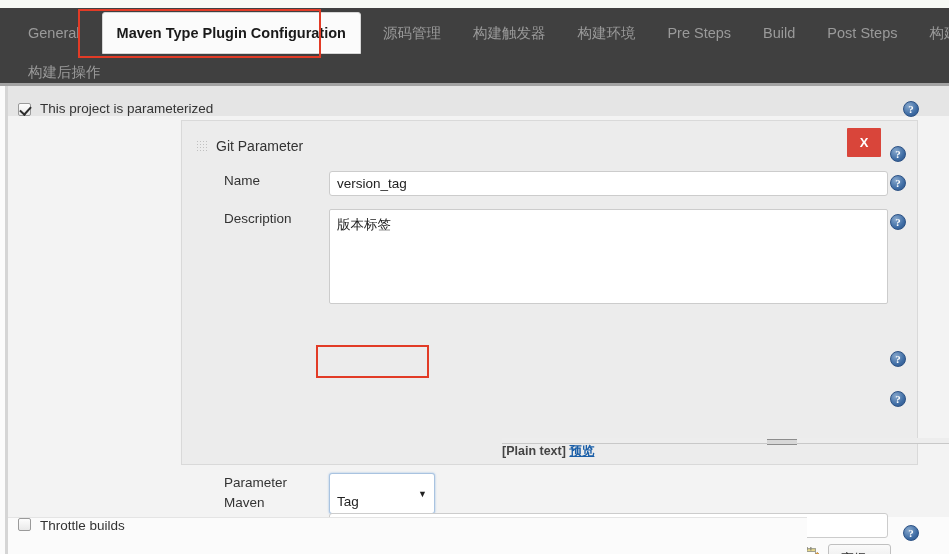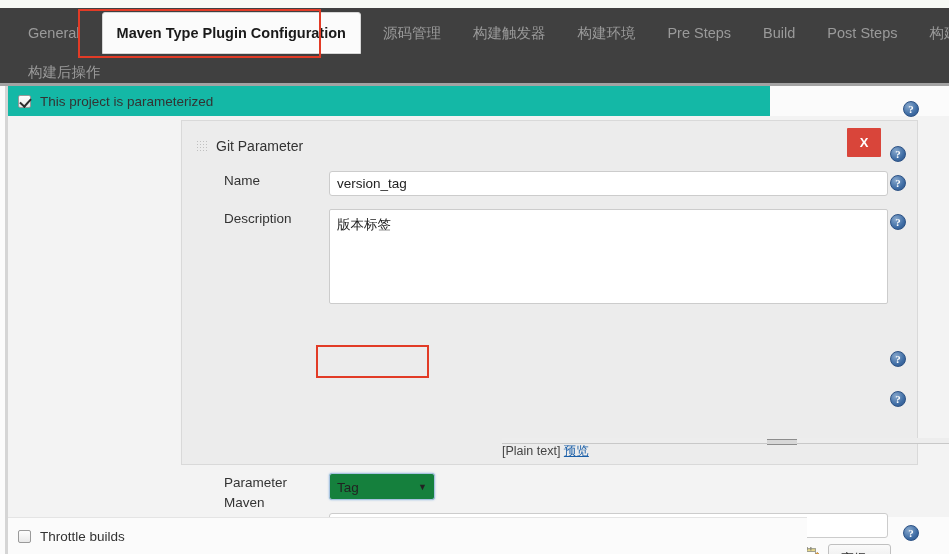--- a/index.html
+++ b/index.html
@@ -70,30 +70,30 @@
   .content {
     position: absolute; left: 0; top: 86px; width: 949px; height: 468px;
     background: #fbfbfb;
   }
   .leftbar {
     position: absolute; left: 5px; top: 0; width: 3px; height: 468px;
     background: #d5d5d5;
   }
 
   .row-param {
-    position: absolute; left: 8px; top: 0; width: 762px; height: 30px;
-    background: #14b8a6;
-    display: flex; align-items: center;
+    position: absolute; left: 8px; top: 0; width: 941px; height: 30px;
+    background: #e5e5e5;
+    display: flex; align-items: flex-end;
     padding-left: 10px;
   }
   .row-throttle {
     position: absolute; left: 8px; top: 431px; width: 799px; height: 37px;
     background: #fbfbfb;
     border-top: 1px solid #e4e4e4;
-    display: flex; align-items: center;
+    display: flex; align-items: flex-start;
     padding-left: 10px;
   }
   .row-label {
     font-size: 13.5px; color: #333; margin-left: 9px;
   }
 
   .chk {
     width: 13px; height: 13px;
     border: 1px solid #9a9a9a;
     border-radius: 2px;
@@ -186,35 +186,35 @@
     left: 50%; top: 1px;
     transform: translateX(-50%);
     width: 30px; height: 4px;
     border-top: 1px solid #8d8d8d;
     border-bottom: 1px solid #8d8d8d;
     background: #d7d7d7;
   }
 
   .plaintext-line {
     position: absolute; left: 320px; top: 322px;
-    font-size: 12.5px; color: #444;
+    font-size: 12.5px; color: #444; font-weight: bold;
   }
   .plaintext-line a {
     color: #1b5fa8; text-decoration: underline; cursor: pointer;
   }
 
   .sel {
     appearance: none; -webkit-appearance: none;
-    background: #15803d;
+    background: #ffffff;
     border: 1px solid #a9c3e0;
     border-radius: 3px;
     font-family: "Liberation Sans", sans-serif;
     font-size: 13.5px;
     color: #222;
-    padding: 6px 24px 4px 7px;
+    padding: 20px 24px 4px 7px;
     outline: none;
     box-shadow: 0 0 2px rgba(90,150,220,.65);
     cursor: pointer;
   }
   .sel-wrap { position: relative; display: inline-block; }
   .sel-caret {
     position: absolute; right: 8px; top: 50%;
     transform: translateY(-50%);
     font-size: 9px; color: #222;
     pointer-events: none;

